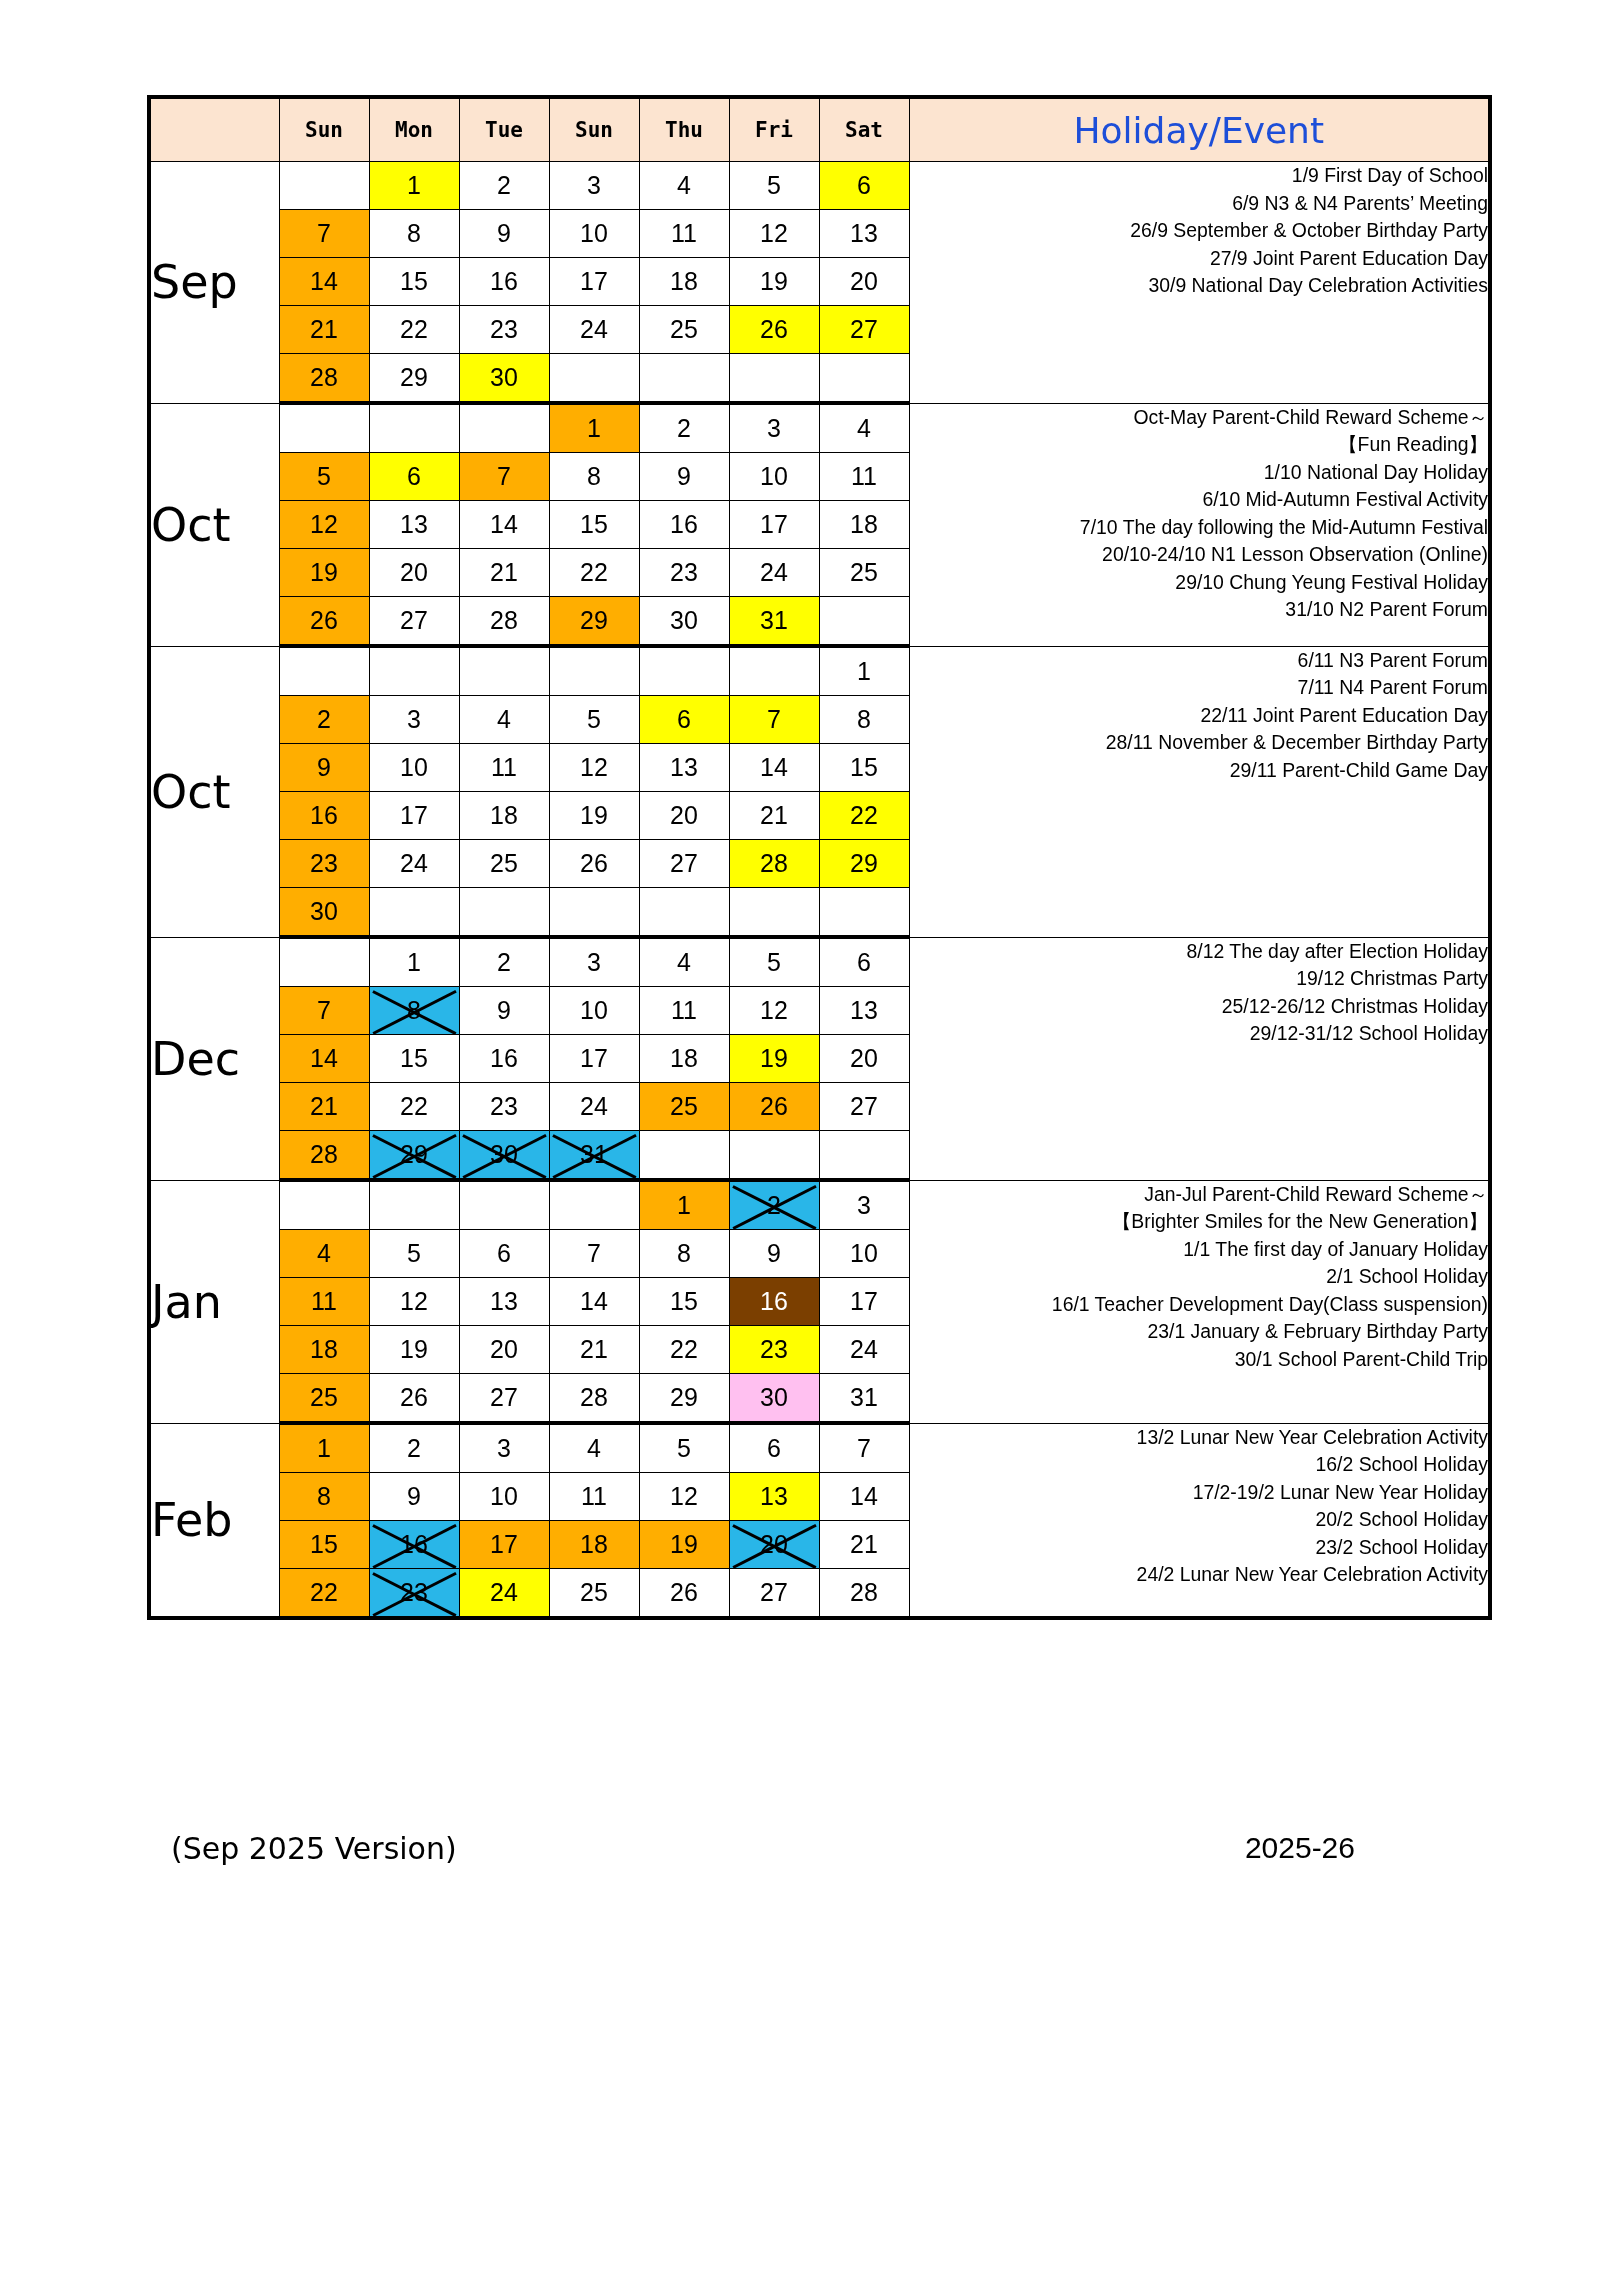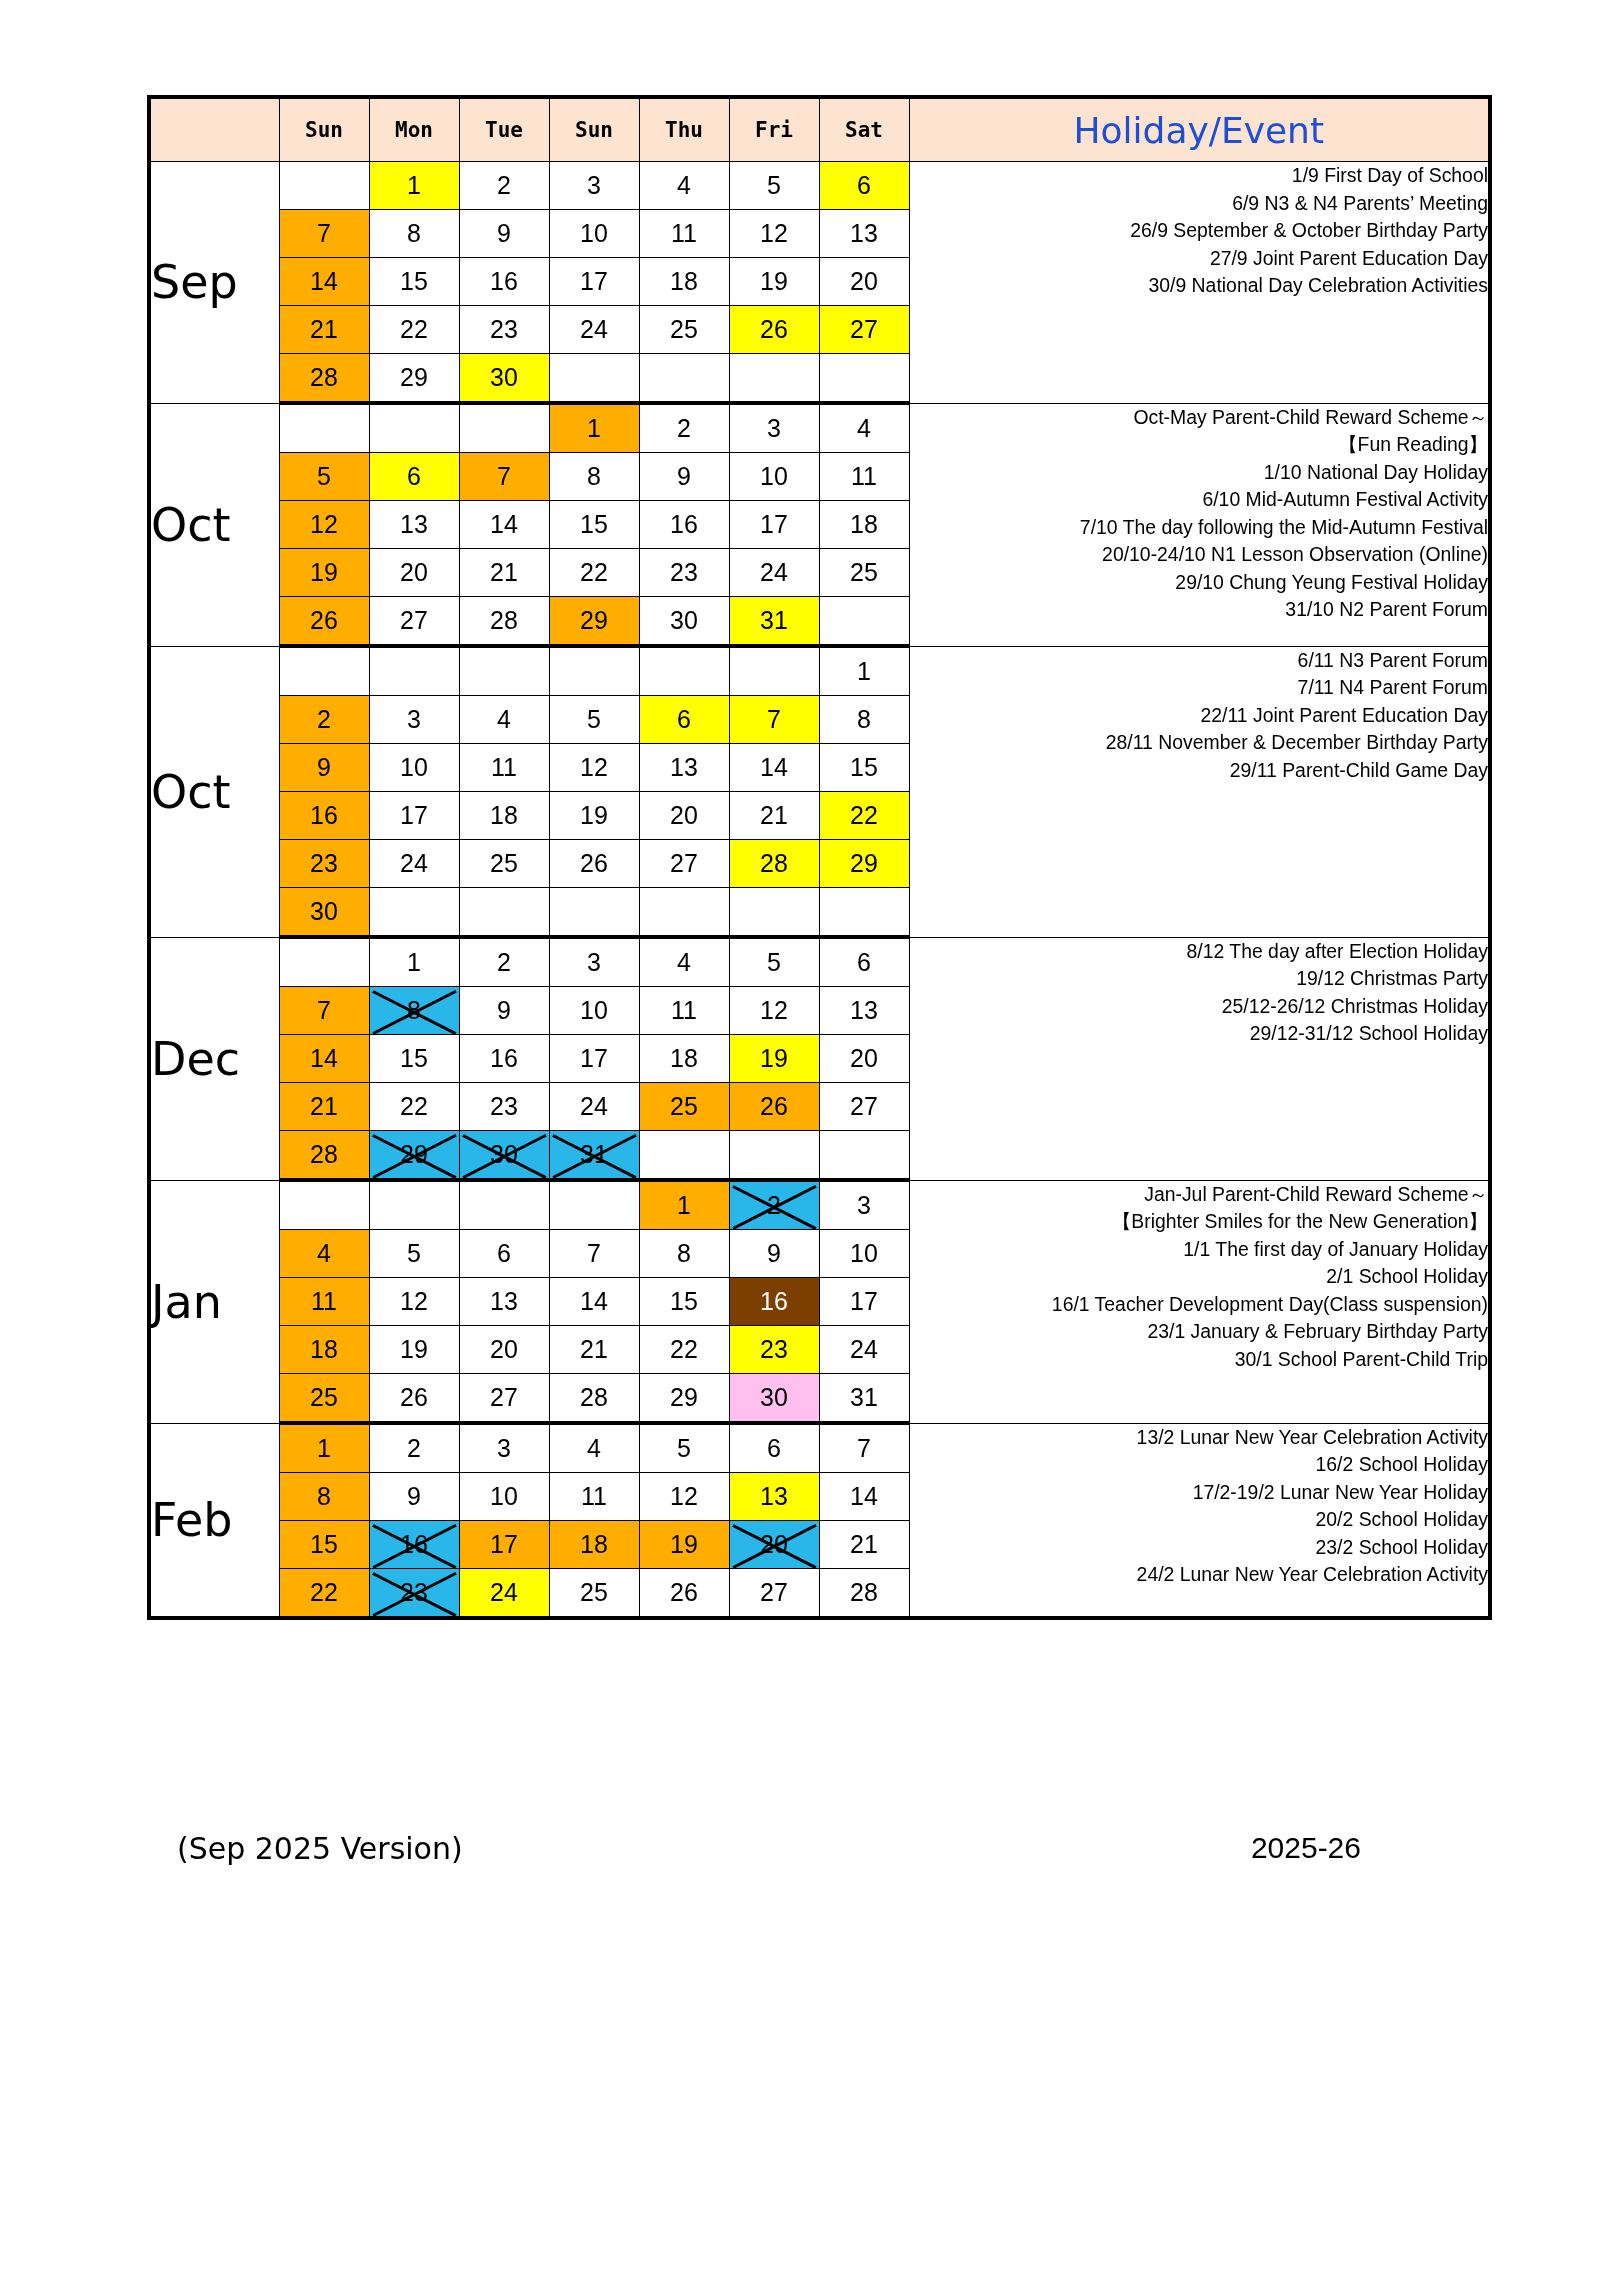--- a/index.html
+++ b/index.html
@@ -116,21 +116,21 @@
     background: #000;
   }
   td.day .xmark::before { transform: rotate(27deg); }
   td.day .xmark::after  { transform: rotate(-27deg); }
 
   
   tr.month-end td { border-bottom: 4px solid #000; }
 
   .footer {
     position: absolute;
-    left: 142px;
+    left: 136px;
     top: 1831px;
     width: 1338px;
     height: 50px;
     font-family: "DejaVu Sans", sans-serif;
     font-size: 30px;
     color: #000;
   }
   .footer .left {
     position: absolute;
     left: 35px;

